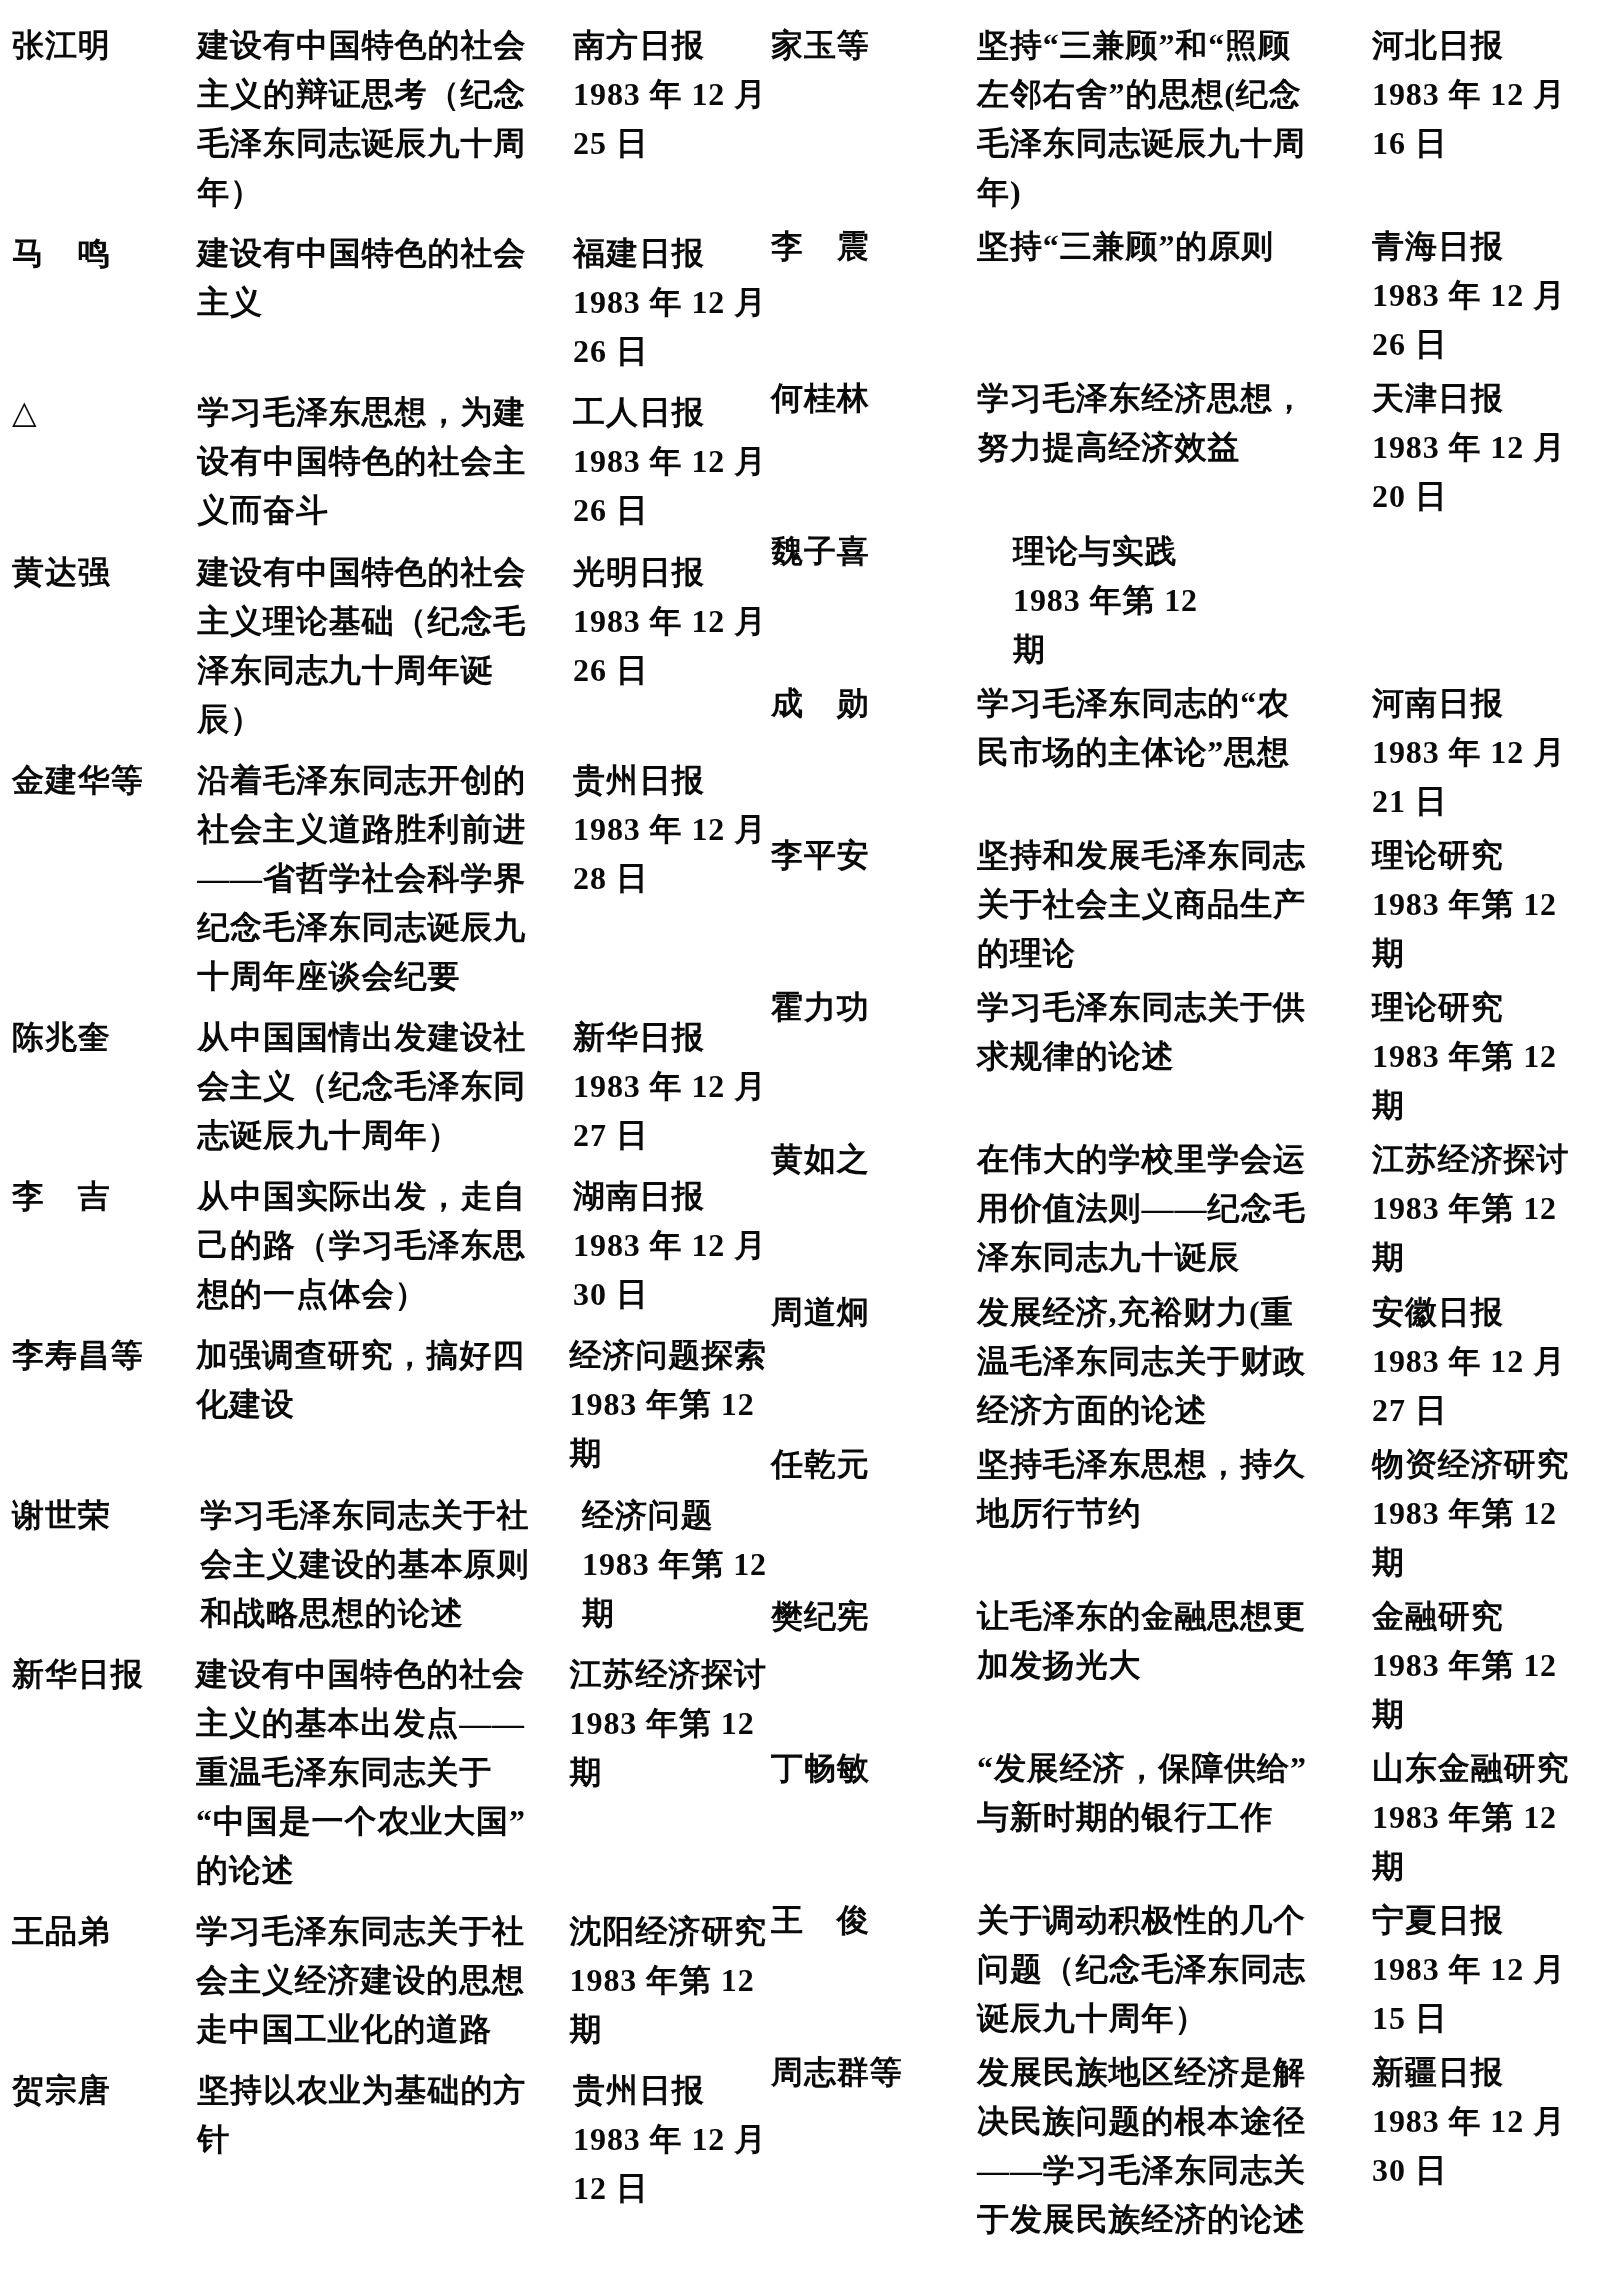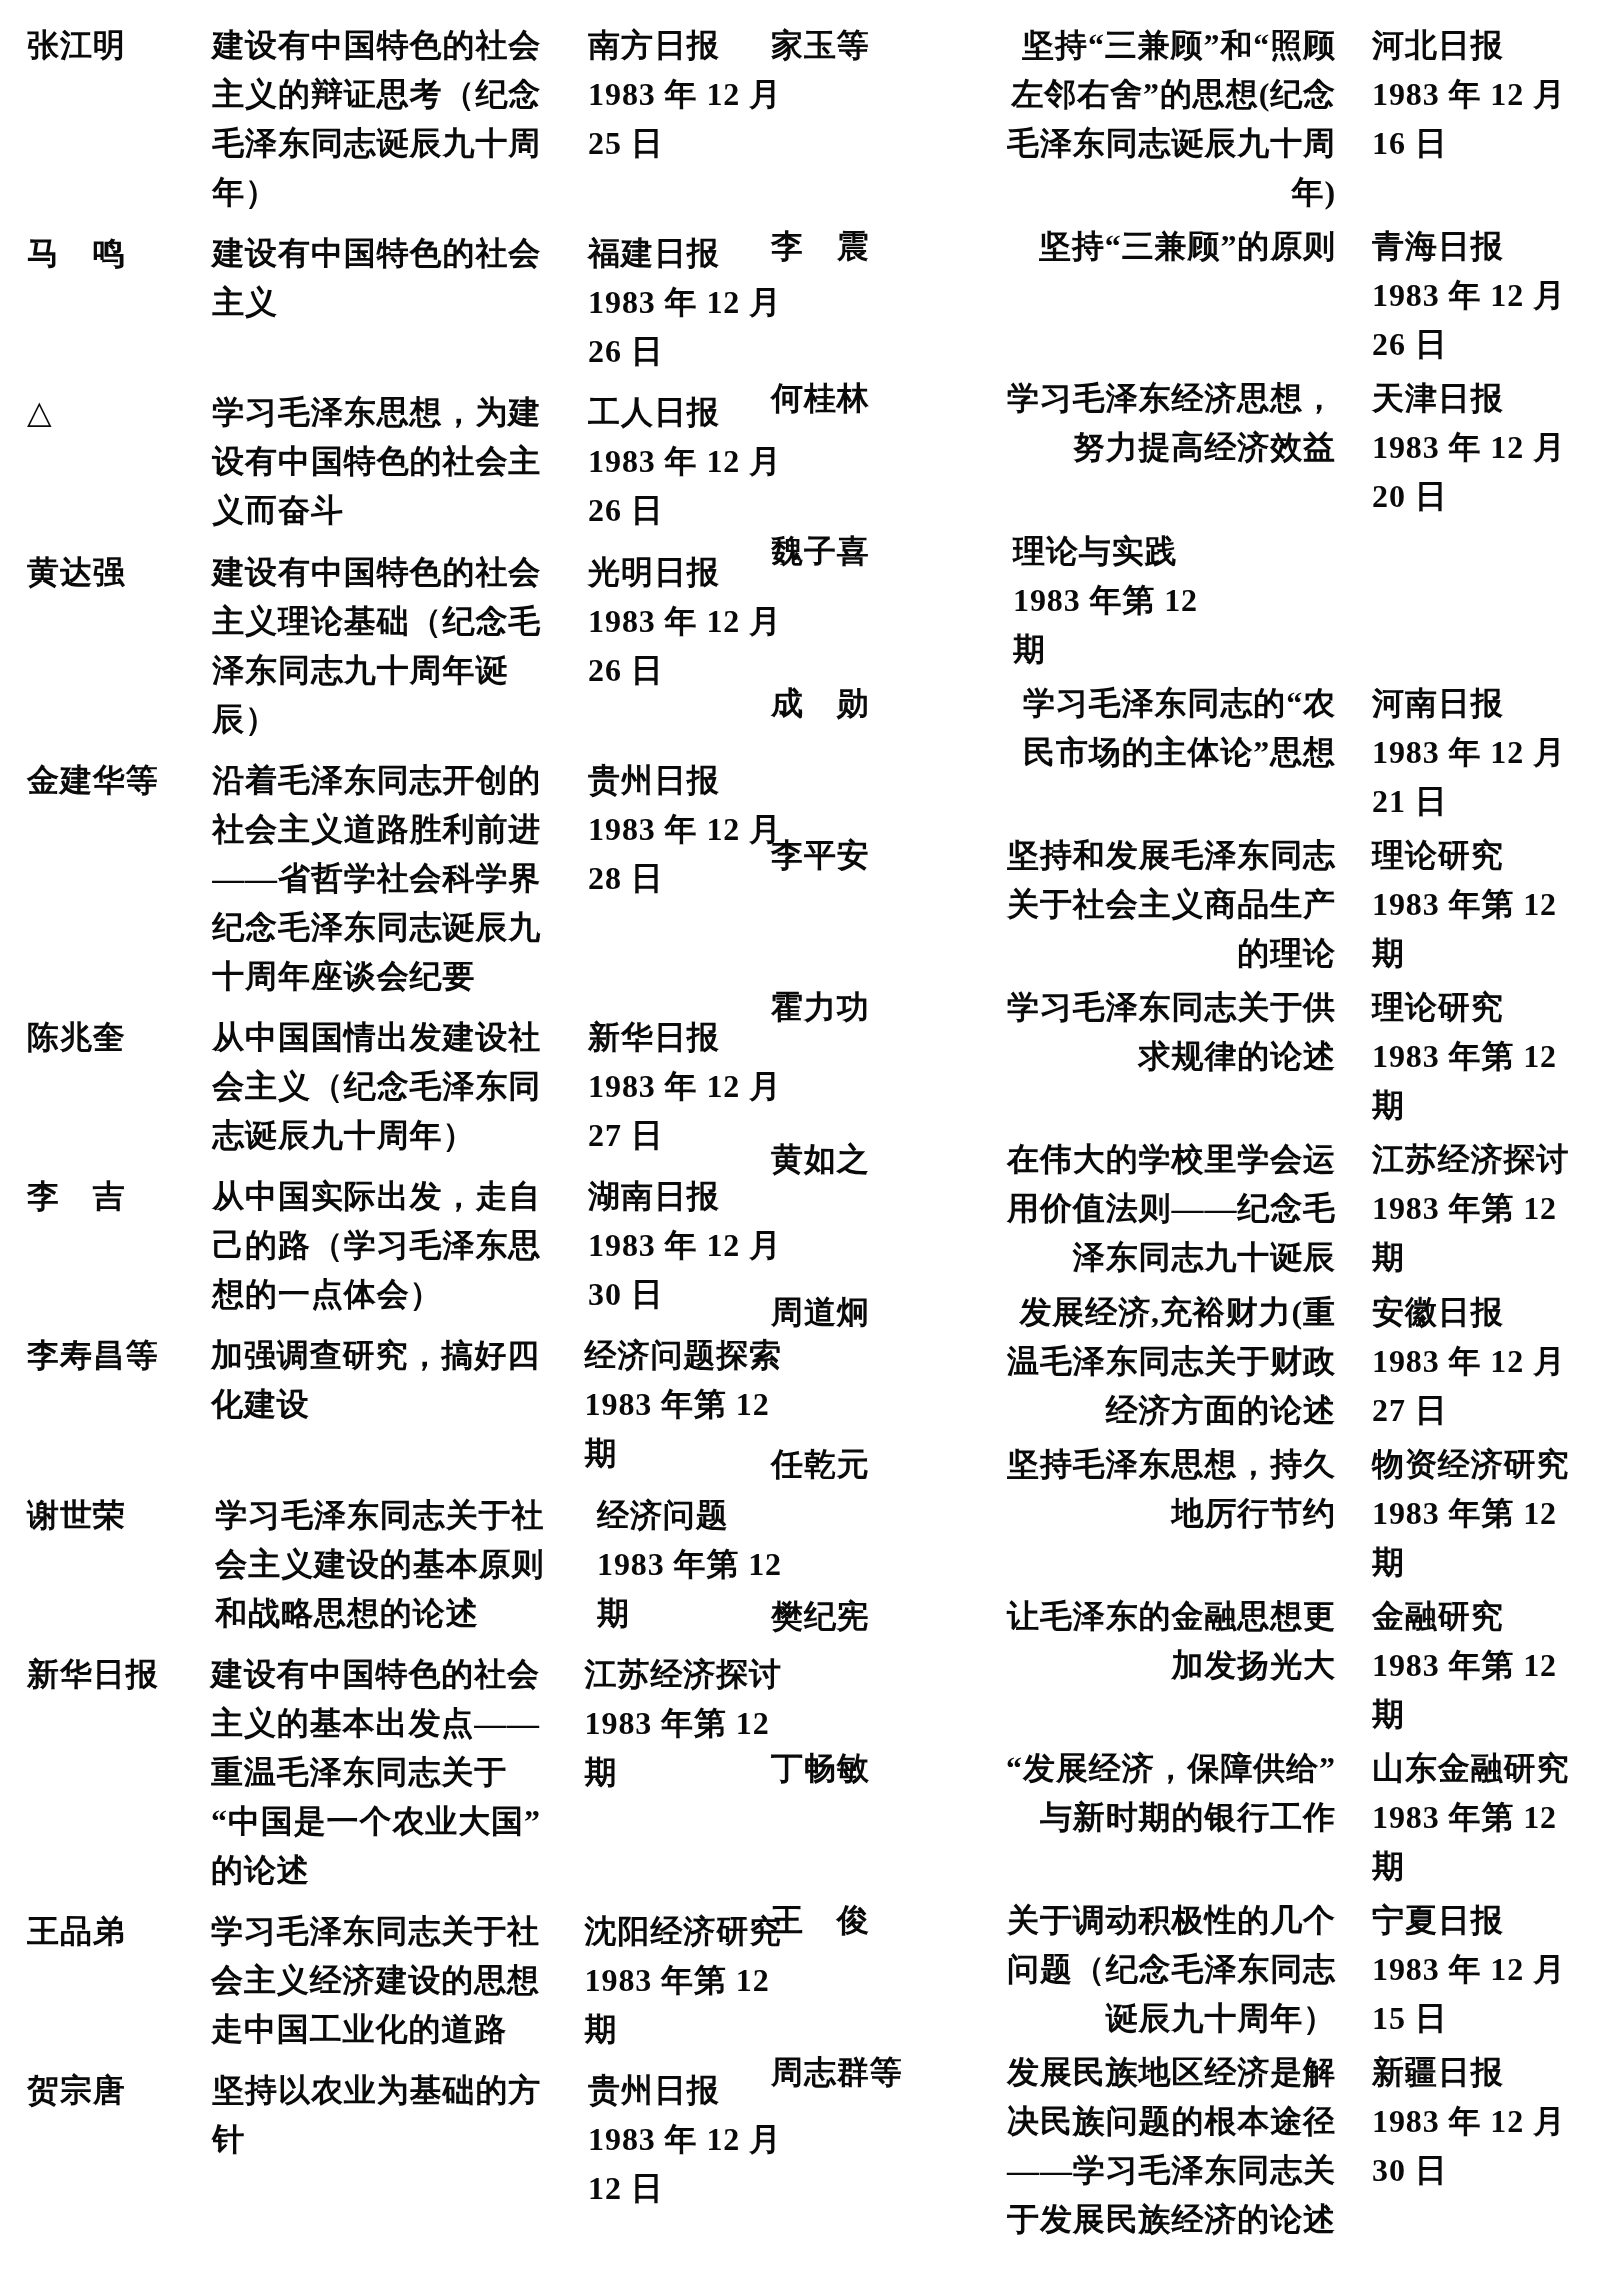--- a/index.html
+++ b/index.html
@@ -14,38 +14,38 @@
     background: #ffffff;
     overflow: hidden;
     font-family: "Liberation Serif", "DejaVu Serif", serif;
     font-weight: 700;
     color: #0a0a0a;
   }
   .col {
     position: absolute;
     top: 21px;
   }
-  .col-left  { left: 27px;  width: 755px; }
+  .col-left  { left: 12px;  width: 755px; }
   .col-right { left: 771px; width: 835px; }
   .entry {
     display: flex;
     align-items: flex-start;
   }
   .col-left  .entry { margin-bottom: 12.2px; }
   .col-right .entry { margin-bottom: 5.2px; }
   .cell {
     white-space: pre;
     font-size: 32px;
     line-height: 49px;
     letter-spacing: 0.9px;
   }
   .col-left  .cell-author { width: 194px; }
   .col-right .cell-author { width: 206px; }
   .col-left  .cell-title  { width: 356px; }
-  .col-right .cell-title  { width: 359px; text-align: right; }
+  .col-right .cell-title  { width: 359px; }
   .cell-source { flex: 1; margin-left: 36px; }
 </style>
 </head>
 <body>
 
 <div class="page">
   <div class="col col-left">
   <div class="entry">
     <div class="cell cell-author">张江明</div>
     <div class="cell cell-title">建设有中国特色的社会

